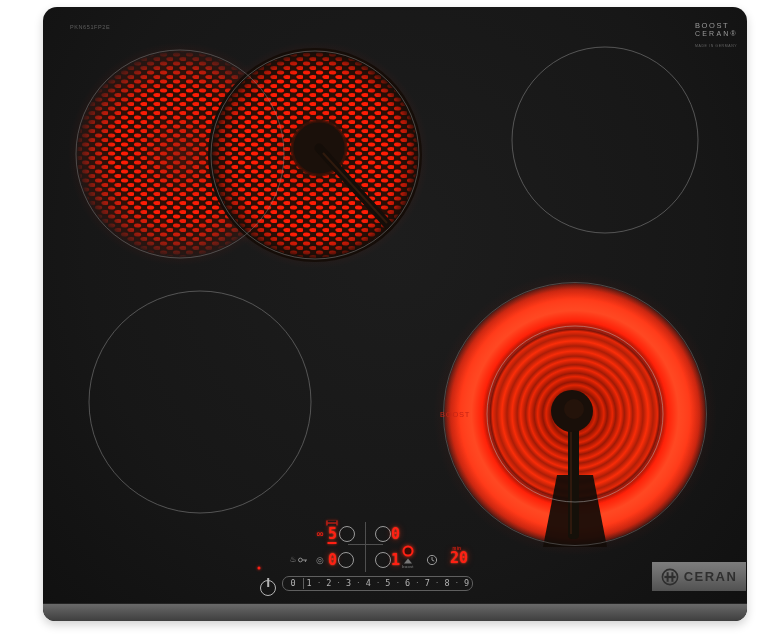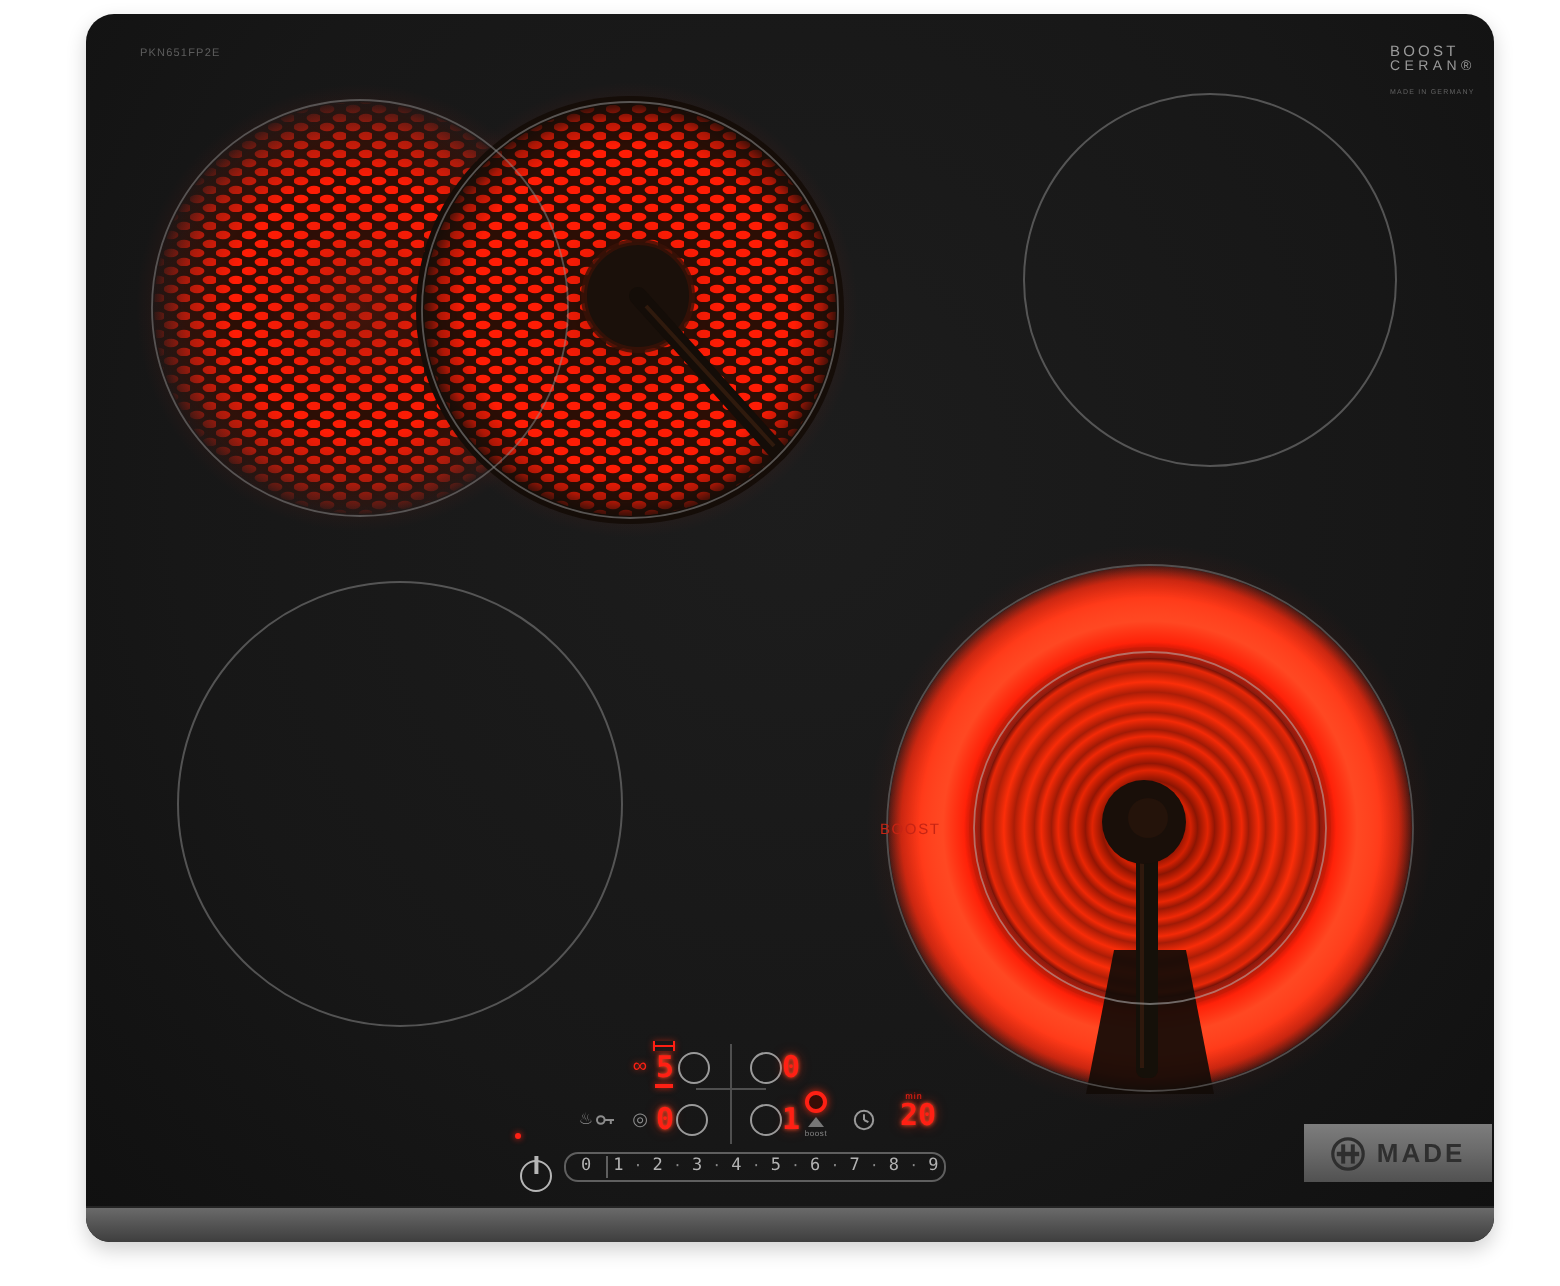--- a/index.html
+++ b/index.html
@@ -252,17 +252,17 @@
     </div>
   </div>
 
   <div class="badge">
     <svg width="18" height="18" viewBox="0 0 18 18">
       <circle cx="9" cy="9" r="7.6" fill="none" stroke="#2e2e2e" stroke-width="1.6"></circle>
       <rect x="3.4" y="7.9" width="11.2" height="2.2" fill="#2e2e2e"></rect>
       <rect x="5.6" y="4.2" width="2" height="9.6" fill="#2e2e2e"></rect>
       <rect x="10.4" y="4.2" width="2" height="9.6" fill="#2e2e2e"></rect>
     </svg>
-    <div class="word">MADE</div>
+    <div class="word">CERAN</div>
   </div>
 
   <div class="bevel"></div>
 </div>
 
 </body></html>

